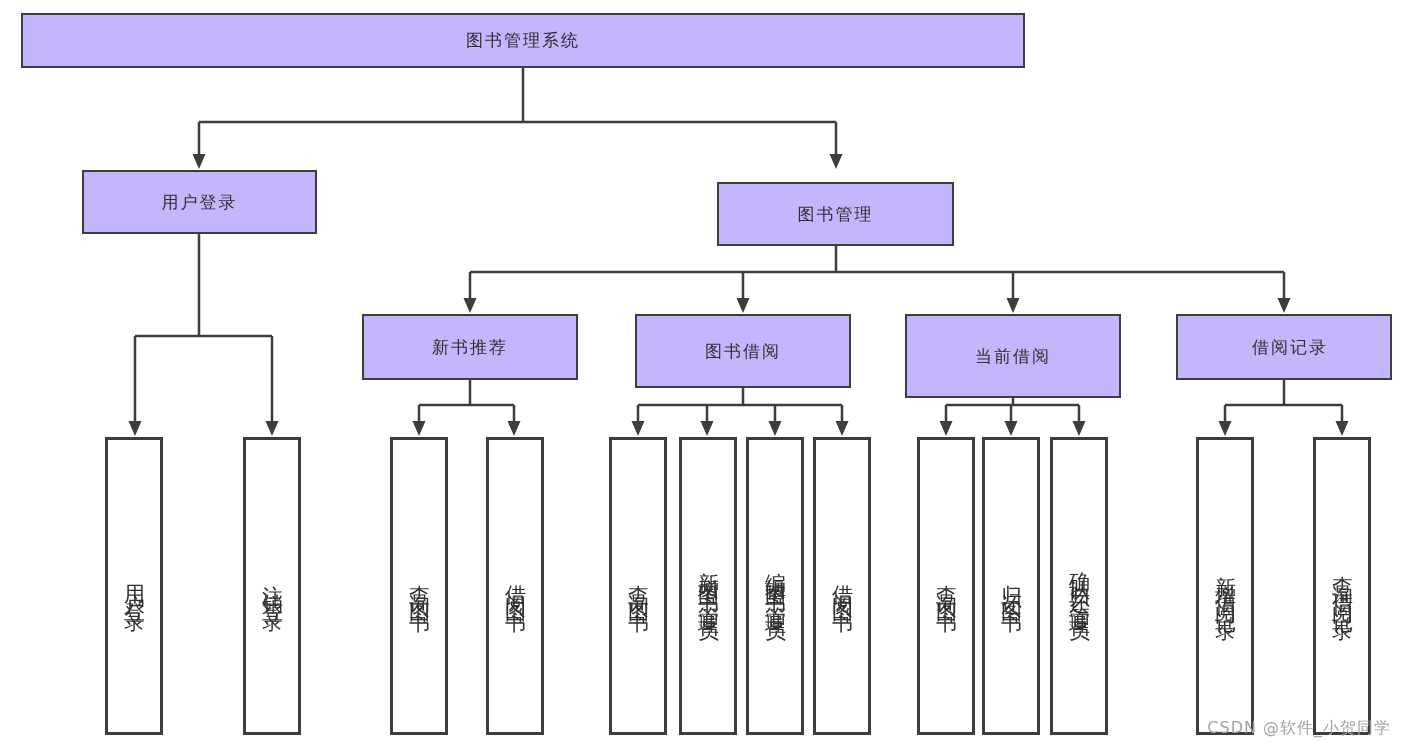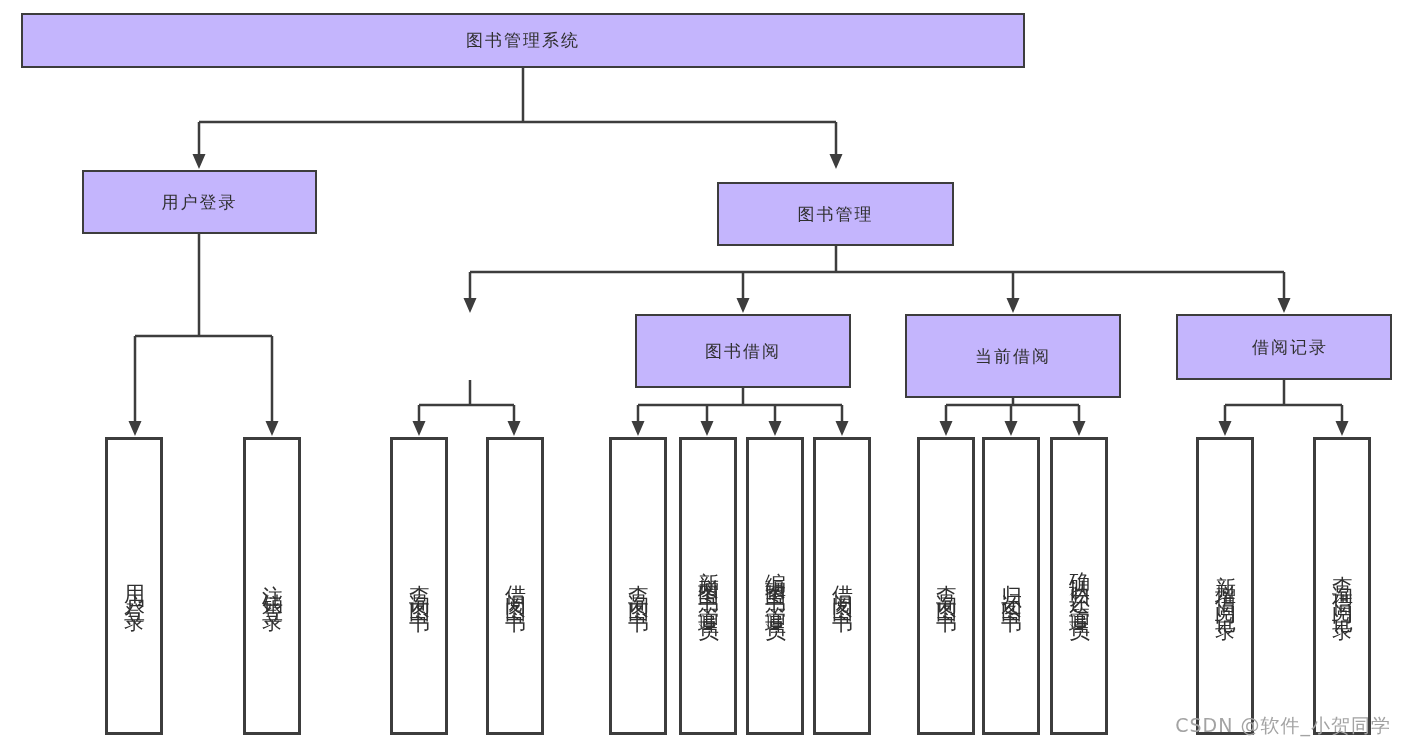--- a/index.html
+++ b/index.html
@@ -15,21 +15,21 @@
   .node .hlabel{font-size:17px;letter-spacing:2px;color:#2f2f2f;white-space:nowrap;}
   .leaf{
     position:absolute;box-sizing:border-box;background:#fff;
     border:3px solid #3d3d3d;display:flex;align-items:center;justify-content:center;
   }
   .leaf .vlabel{
     writing-mode:vertical-rl;text-orientation:mixed;
     font-size:21px;letter-spacing:9px;color:#2f2f2f;line-height:1;
   }
   .watermark{
-    position:absolute;right:14px;bottom:8px;font-size:19px;color:#a3a3a3;
+    position:absolute;right:14px;bottom:8px;font-size:16px;color:#a3a3a3;
     letter-spacing:1px;white-space:nowrap;
   }
 </style>
 </head>
 <body>
 
 <div class="canvas">
 
   <svg class="wires" width="1405" height="747" viewBox="0 0 1405 747">
     <path fill="none" stroke="#3d3d3d" stroke-width="2.5" d="M523 68V122 M199 122H836 M199 122V155 M836 122V155
@@ -52,20 +52,23 @@
     <span class="hlabel">图书管理系统</span>
   </div>
 
   <div class="node" style="left:82px;top:170px;width:235px;height:64px;">
     <span class="hlabel">用户登录</span>
   </div>
   <div class="node" style="left:717px;top:170px;width:237px;height:64px;margin-top:12px;">
     <span class="hlabel">图书管理</span>
   </div>
 
+  <div class="node" style="left:362px;top:314px;width:216px;height:66px;">
+    <span class="hlabel">新书推荐</span>
+  </div>
   <div class="node" style="left:635px;top:314px;width:216px;height:74px;">
     <span class="hlabel">图书借阅</span>
   </div>
   <div class="node" style="left:905px;top:314px;width:216px;height:84px;">
     <span class="hlabel">当前借阅</span>
   </div>
   <div class="node" style="left:1176px;top:314px;width:216px;height:66px;padding-left:12px;">
     <span class="hlabel">借阅记录</span>
   </div>
 

